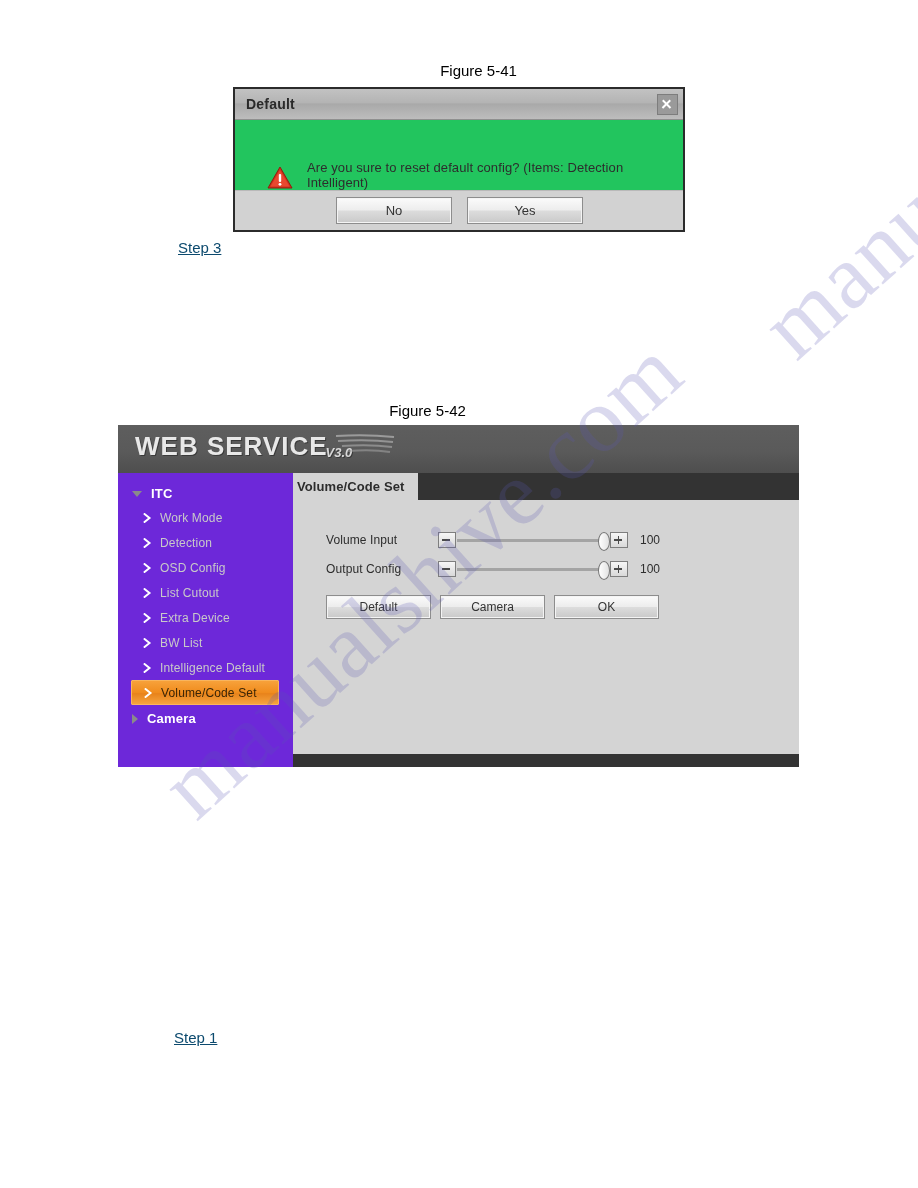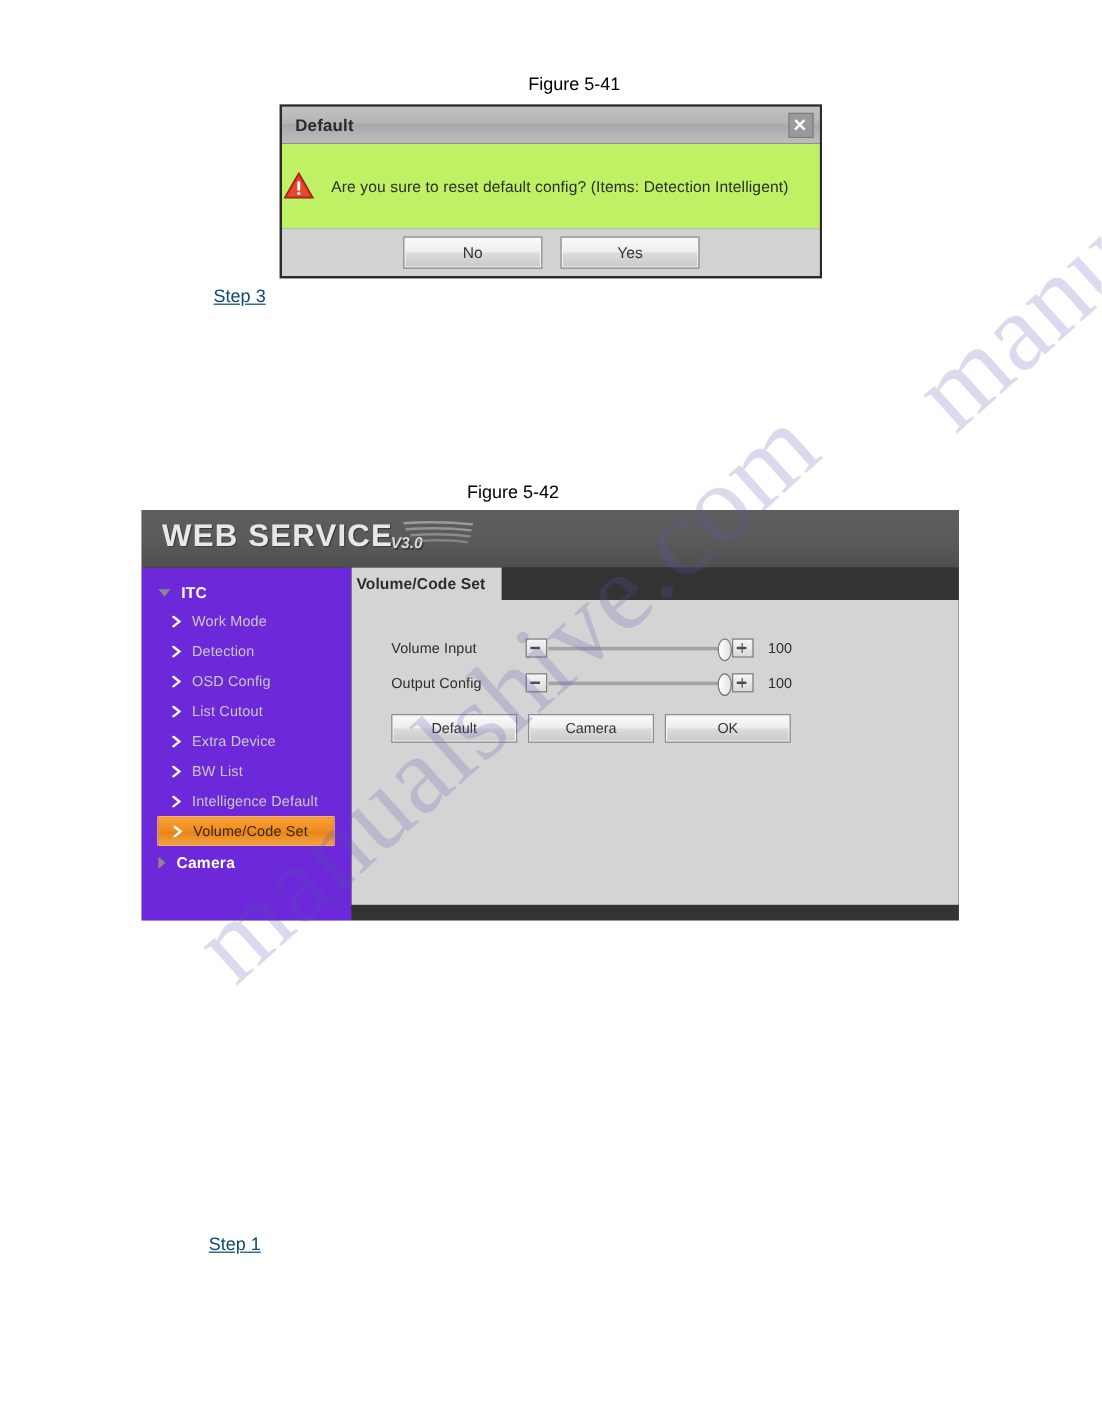--- a/index.html
+++ b/index.html
@@ -97,24 +97,24 @@
     top: 8px;
     width: 11px;
     height: 2.4px;
     background: #ffffff;
   }
   .dlg-close::before { transform: rotate(45deg); }
   .dlg-close::after  { transform: rotate(-45deg); }
 
   #default-dialog .dlg-body {
     height: 70px;
-    background: #bef264;
-    display: flex;
-    align-items: center;
-    padding-left: 1px;
+    background: #22c55e;
+    display: flex;
+    align-items: flex-end;
+    padding-left: 32px;
     box-sizing: border-box;
   }
   .warn-icon {
     width: 26px;
     height: 24px;
     flex: 0 0 auto;
     margin-right: 14px;
   }
   #default-dialog .dlg-msg {
     font-size: 13px;

